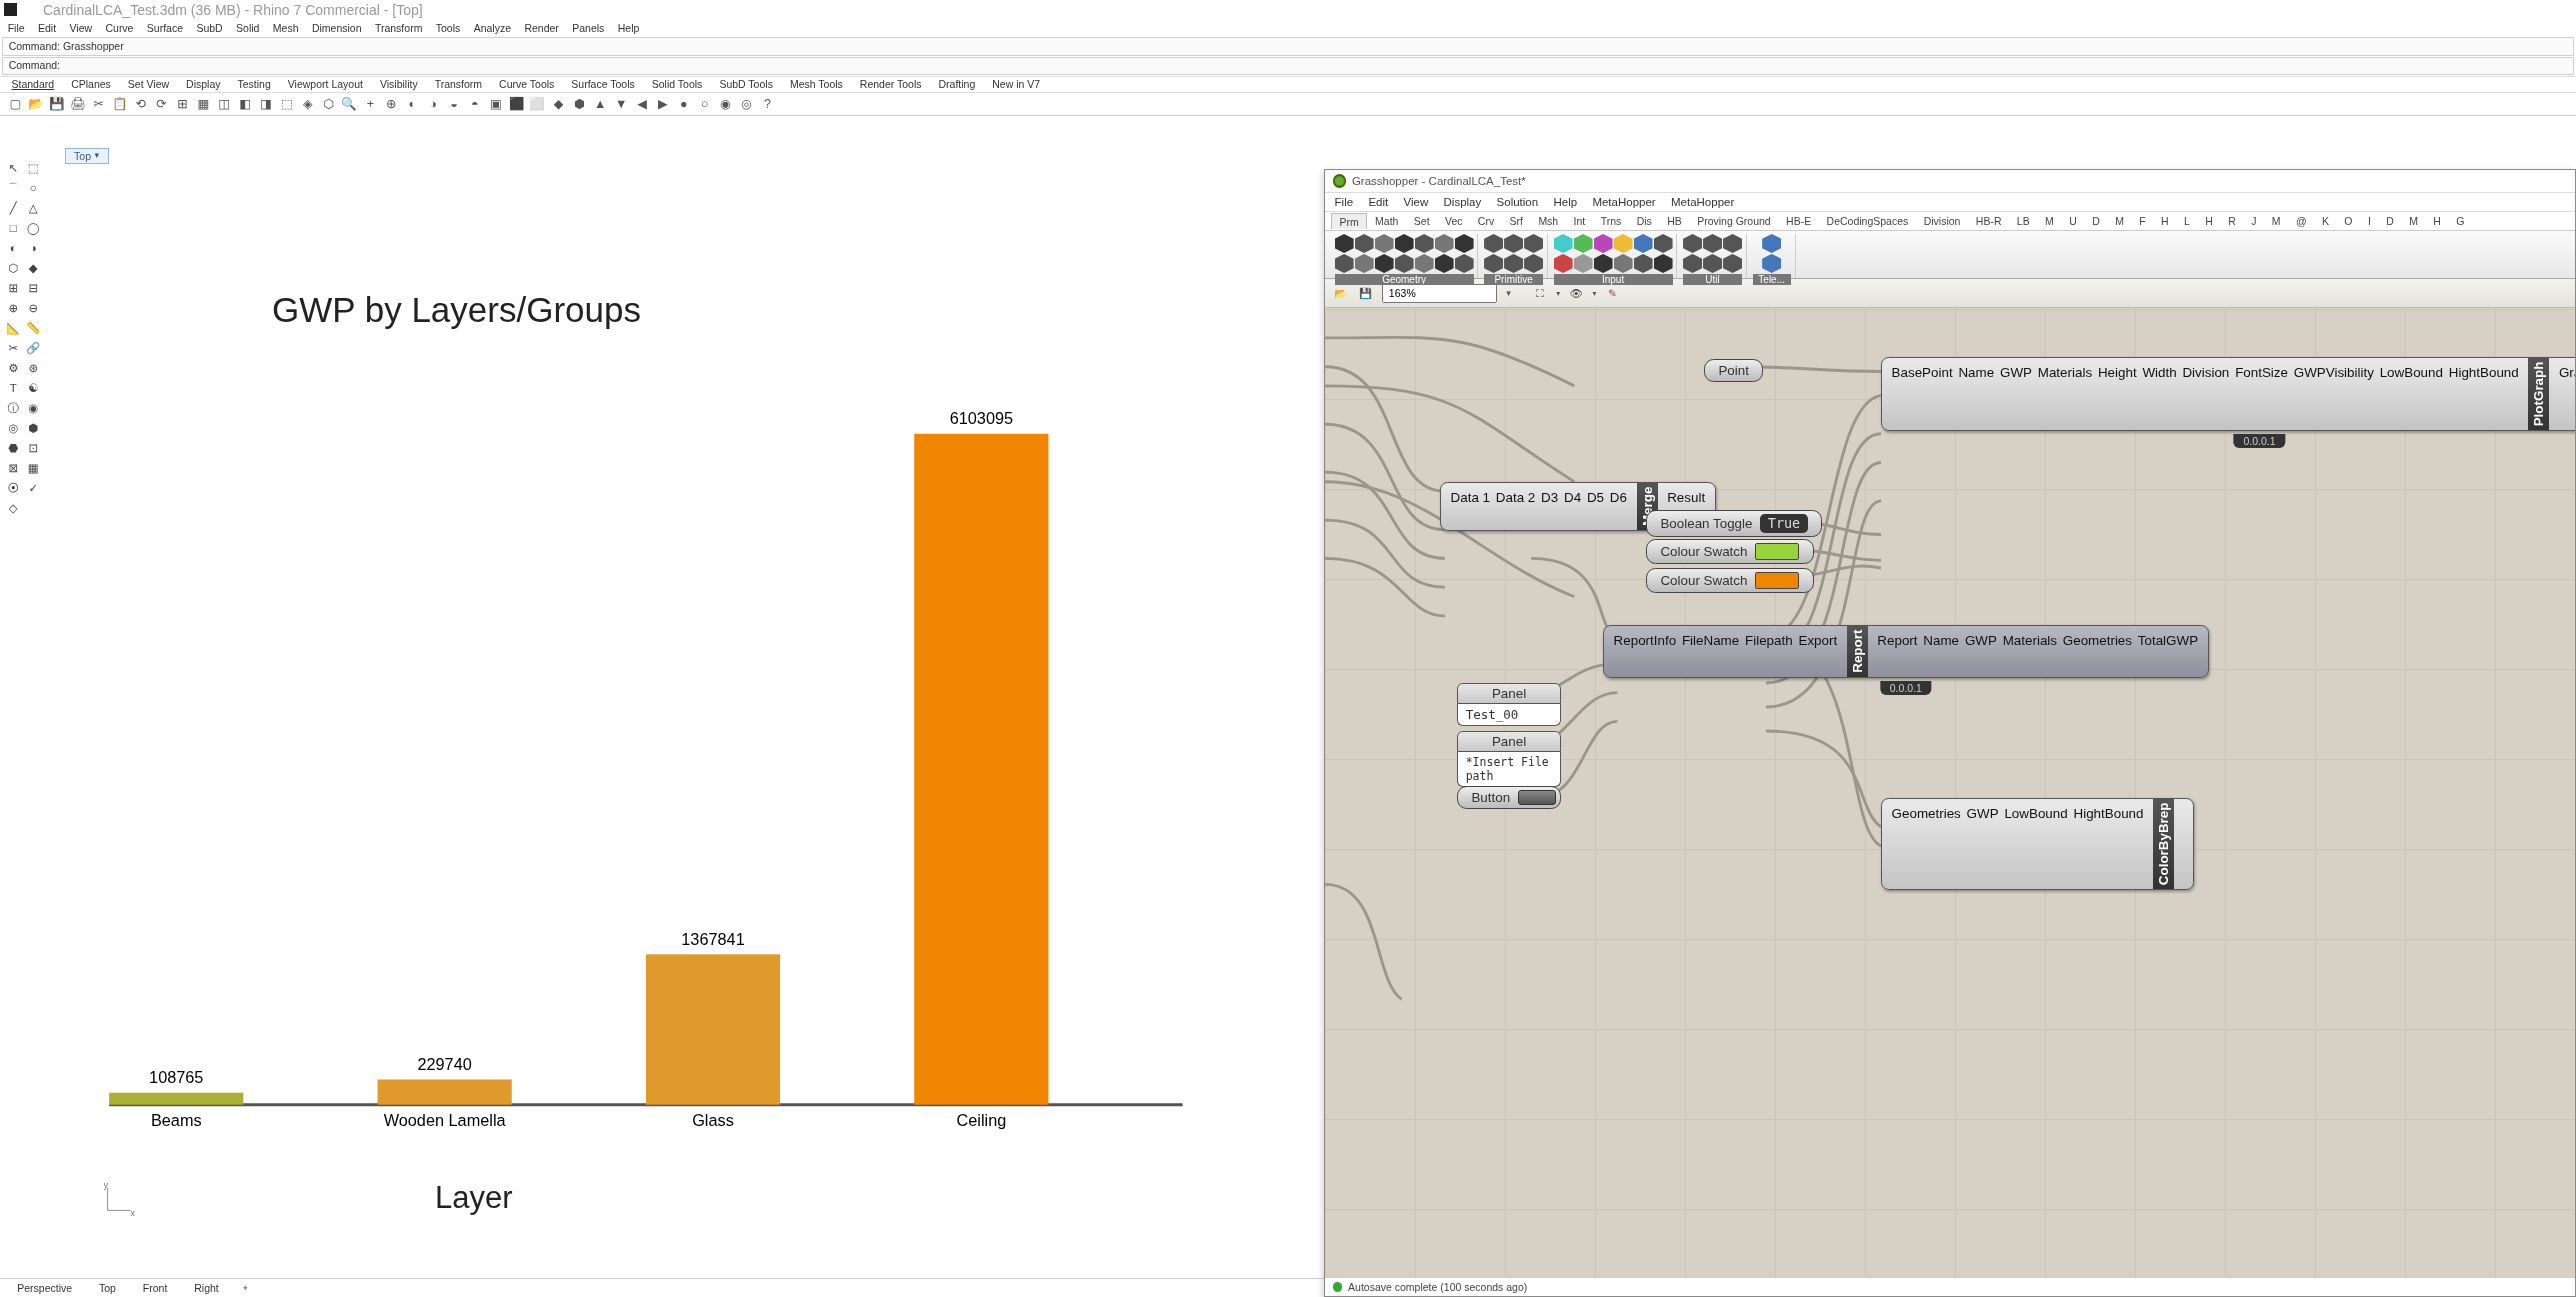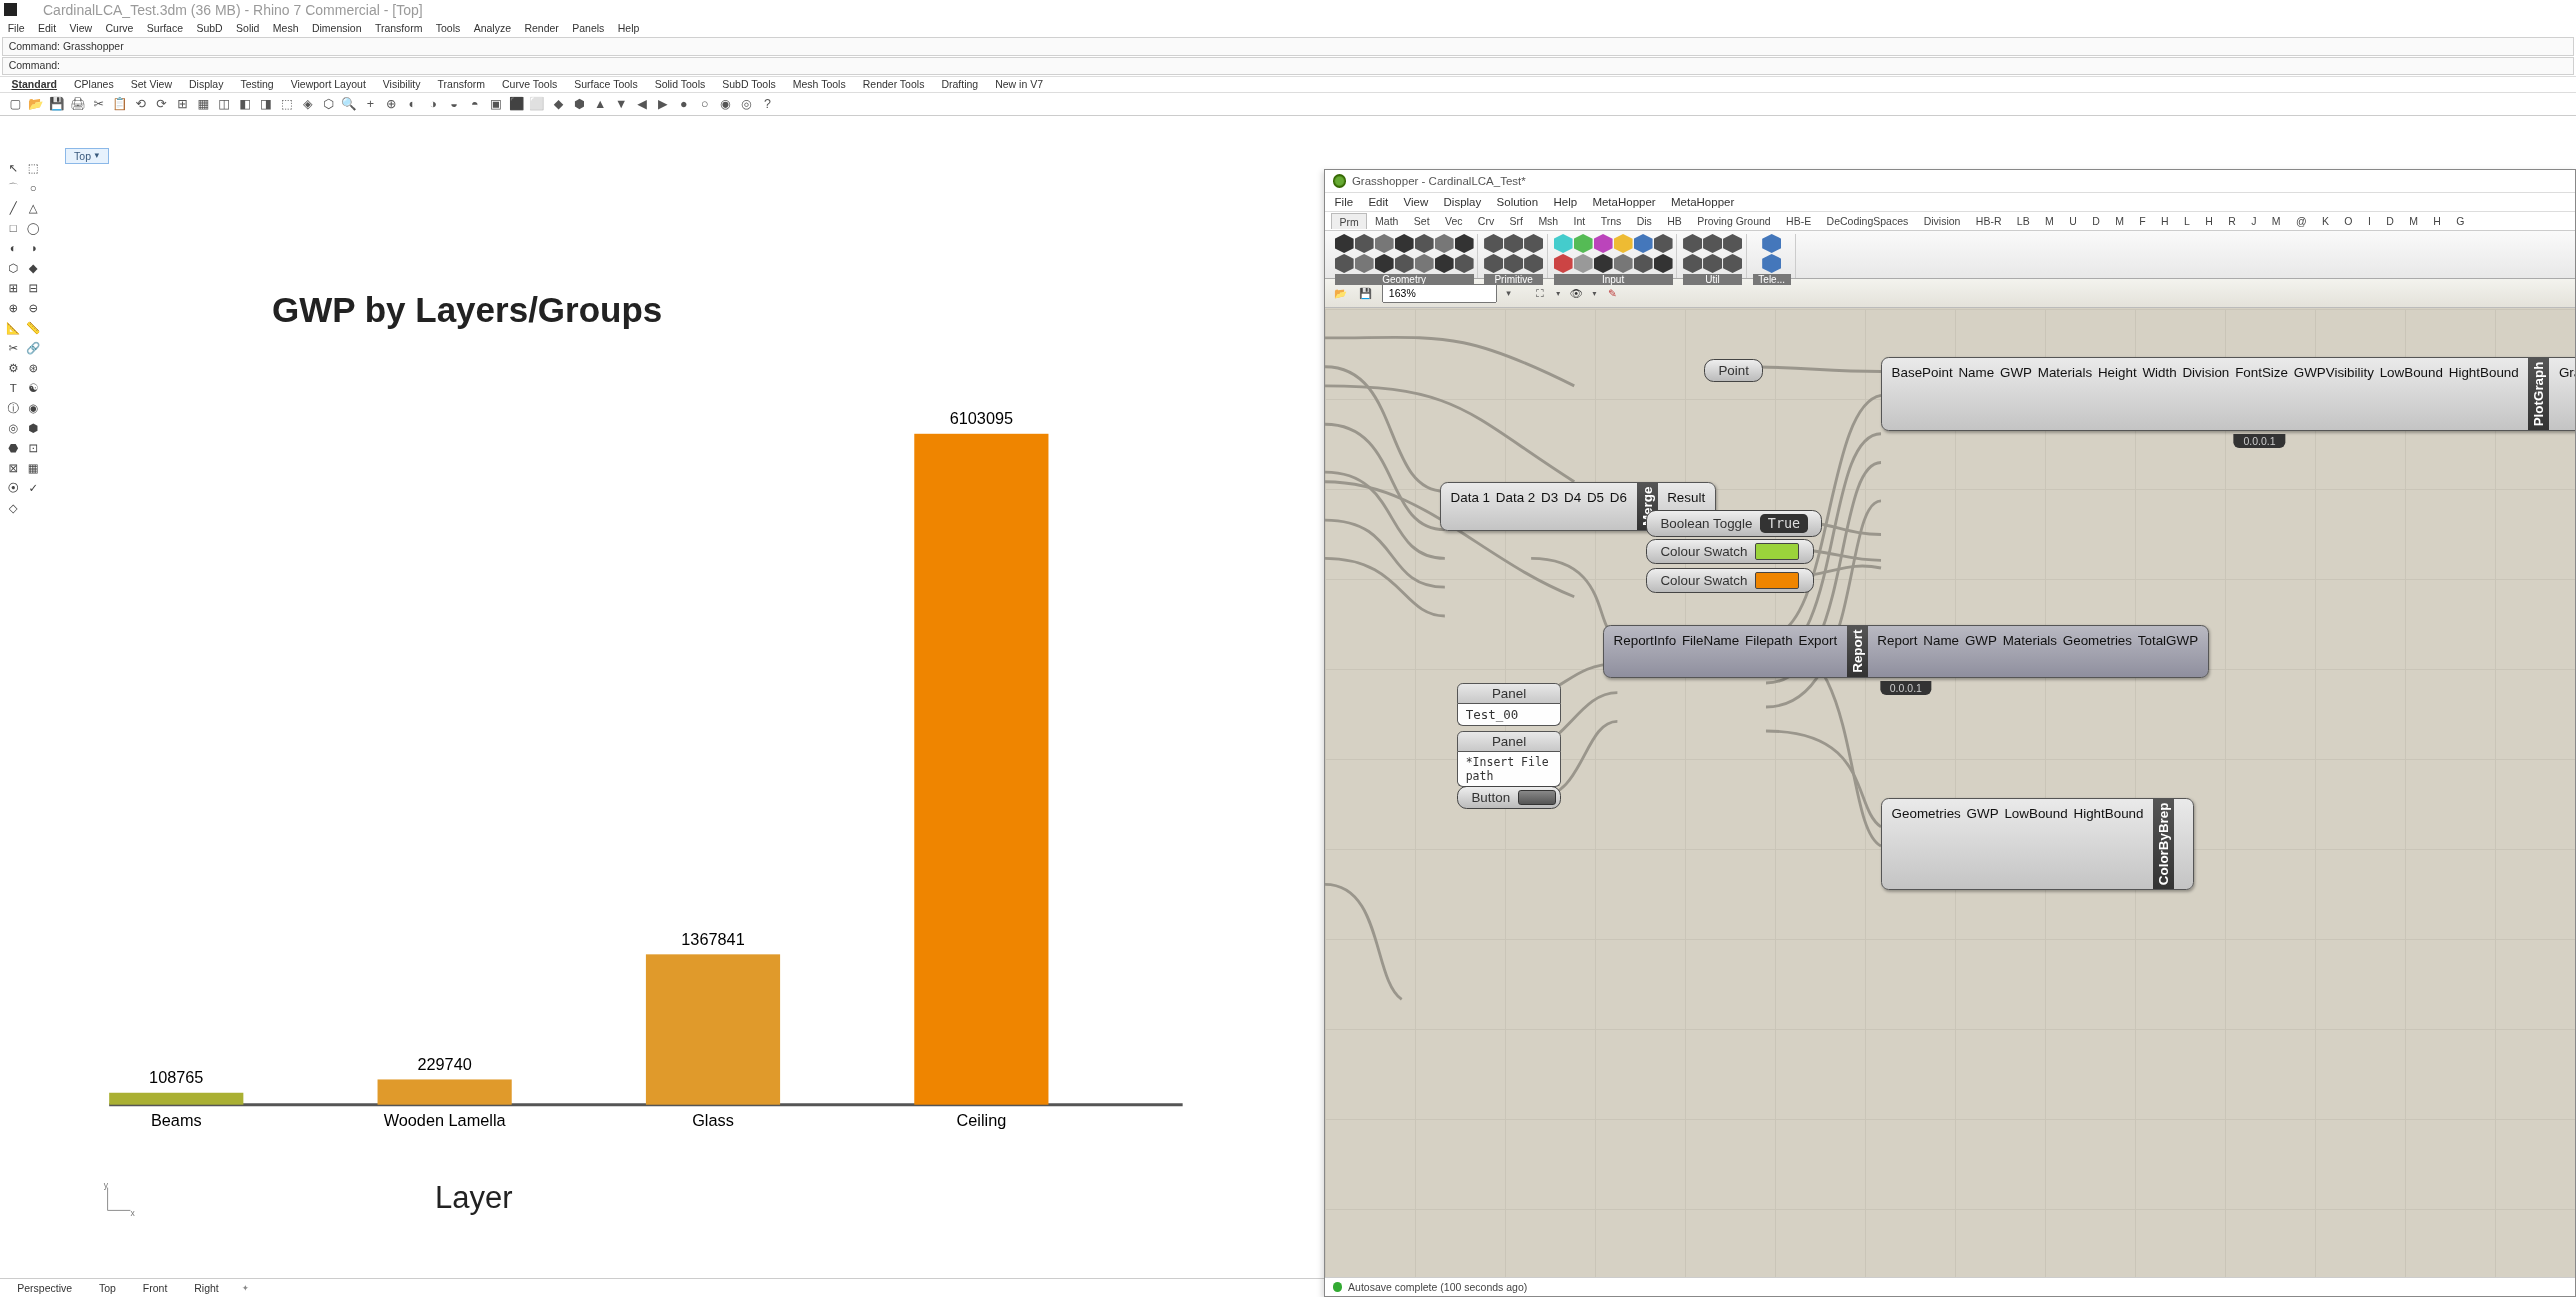--- a/index.html
+++ b/index.html
@@ -13,38 +13,38 @@
 
 .rhmenu { height: 17px; background: #fff; display: flex; align-items: center; gap: 13.4px; padding: 0 7.7px; font-size: 10.5px; color: #333; }
 .rhmenu span { cursor: default; }
 
 
 .cmdarea { background: #fafafa; border: 1px solid #d0d0d0; margin: 1px 1.9px; padding: 1.9px 5.8px; font-size: 10.5px; color: #333; line-height: 13.4px; }
 
 
 .tabtoolbar { height: 17px; background: #fff; display: flex; align-items: center; gap: 17px; padding: 1.9px 11.5px; font-size: 10.5px; border-top: 1px solid #ddd; border-bottom: 1px solid #ddd; }
 .tabtoolbar span { color: #333; }
-.tabtoolbar .active { text-decoration: underline; font-weight: bold; }
+.tabtoolbar .active { text-decoration: underline; }
 
 
 .stdtoolbar { height: 23px; background: #fff; display: flex; align-items: center; gap: 1.9px; padding: 1.9px 5.8px; border-bottom: 1px solid #ccc; }
 .tbicon { width: 19px; height: 19px; display: inline-flex; align-items: center; justify-content: center; font-size: 12.5px; color: #555; }
 
 
 .lefttb { position: absolute; left: 1.9px; top: 157px; width: 44px; background: #fff; display: flex; flex-wrap: wrap; gap: 1px; padding: 1.9px; }
 .lefttb .ic { width: 19px; height: 19px; display: inline-flex; align-items: center; justify-content: center; font-size: 11.5px; color: #444; }
 
 
 .viewport { position: absolute; left: 52px; top: 146px; right: 0; height: 1141px; background: #fff; }
 .viewlabel { position: absolute; left: 13.4px; top: 1.9px; background: #e7f2fd; border: 1px solid #8bb8e8; padding: 1px 7.7px; font-size: 10.5px; color: #3a5a7d; display:flex; align-items:center; gap:1.9px;}
 .viewlabel .drop { font-size: 7.7px; color:#3a5a7d; }
 
 
 .chartwrap { position: absolute; left: 38px; top: 115px; width: 1246px; height: 978px; }
-.charttitle { font-size: 35px; color: #222; font-weight: 700; position: absolute; left: 182px; top: 29px; }
+.charttitle { font-size: 35px; color: #222; font-weight: 400; position: absolute; left: 182px; top: 29px; }
 .chartaxis-label { font-size: 31px; color: #222; position: absolute; left: 345px; bottom: 23px; }
 .chart-svg { position: absolute; left: 0; top: 115px; }
 
 .axes { position:absolute; left:38px; bottom:9.6px; font-size:11.5px; color:#666;}
 
 
 .ghwin { position: absolute; left: 1324px; top: 169px; width: 1252px; height: 1128px; background: #d6d1c4; border: 1px solid #888; box-shadow: -1.9px 1.9px 5.8px rgba(0,0,0,0.15);}
 .ghwin .ghtitle { height: 23px; background: #fff; display: flex; align-items: center; padding: 0 7.7px; gap: 5.8px; color: #555; font-size: 11.5px; border-bottom:1px solid #ddd;}
 .ghwin .ghicon { width:13.4px; height:13.4px; background: radial-gradient(circle,#6a3 40%,#360 60%); border-radius:50%; display:inline-block;}
 .ghmenu { height: 19px; background: #fff; display: flex; align-items: center; gap: 15.3px; padding: 0 9.6px; font-size: 11.5px; color: #333; border-bottom:1px solid #ddd;}

